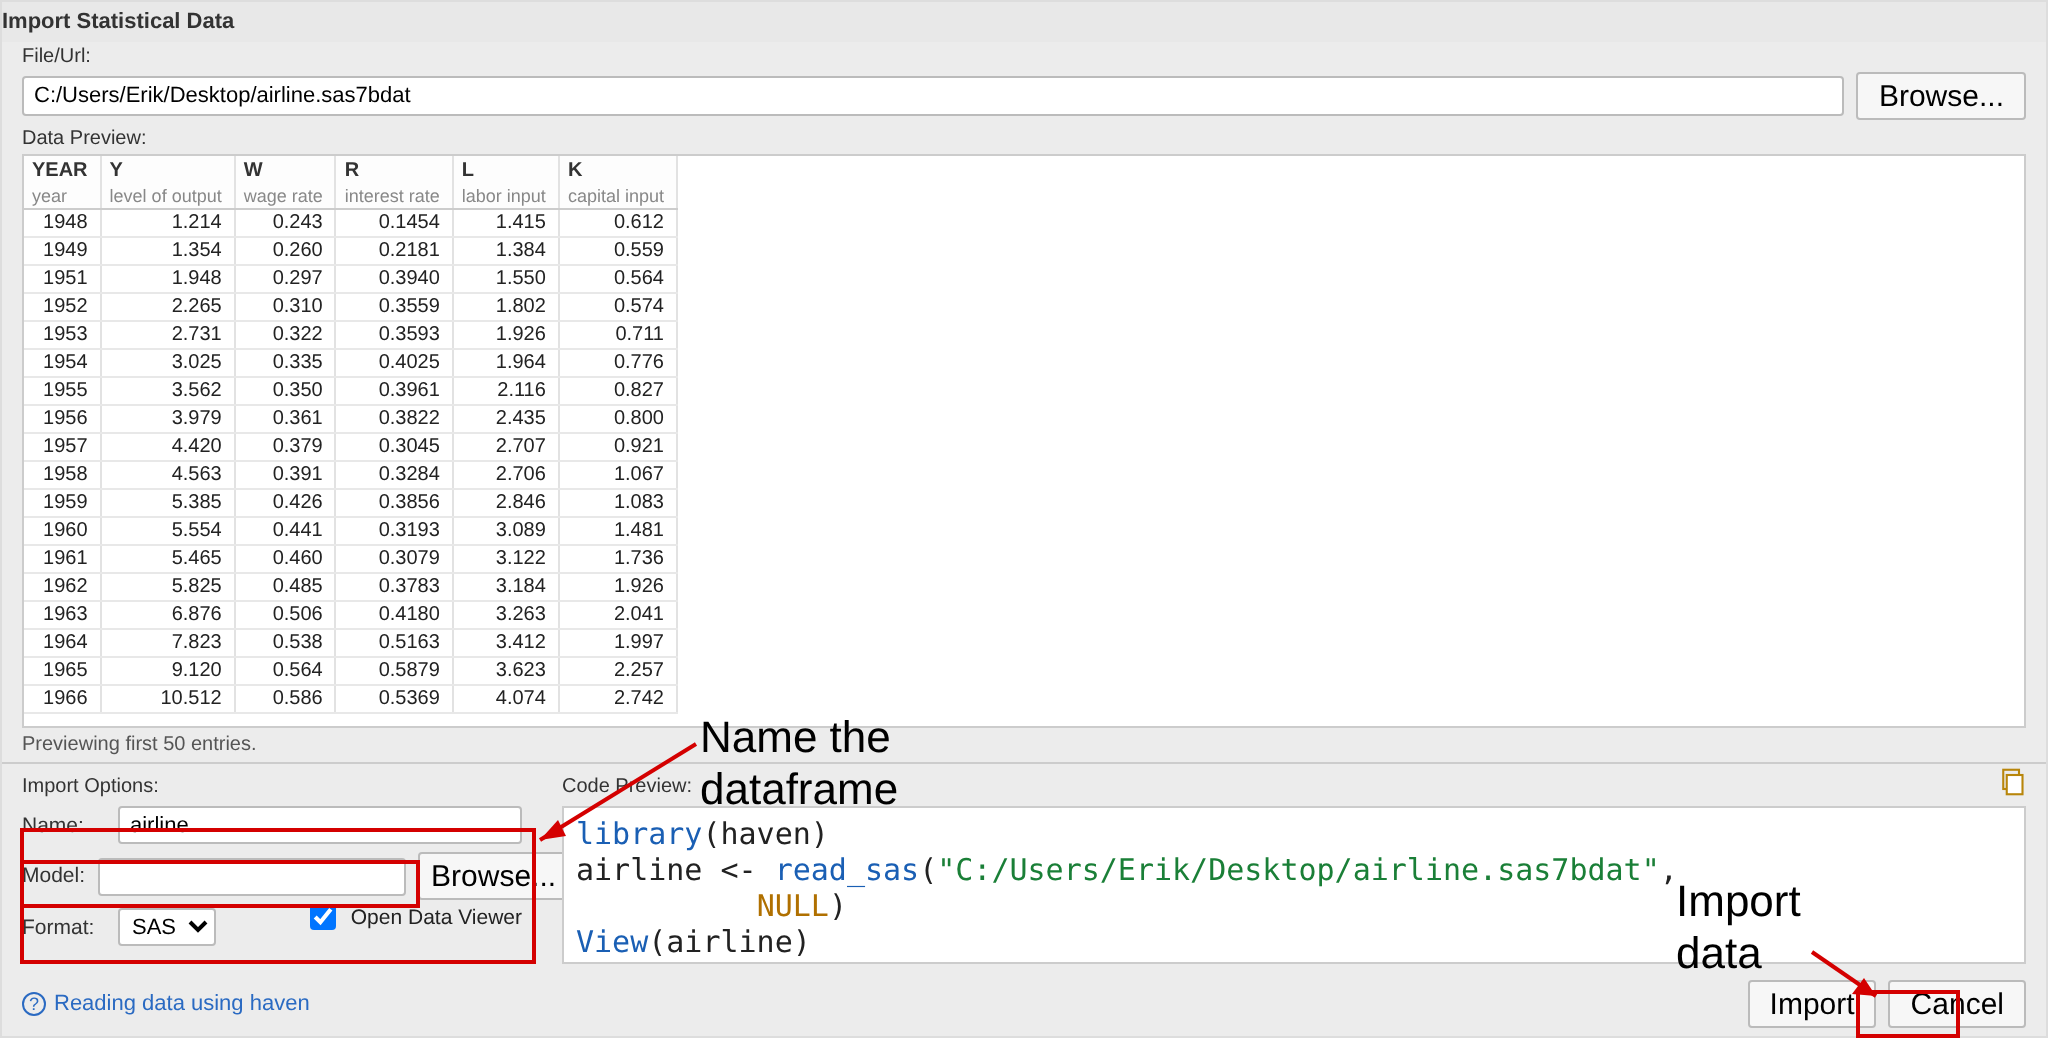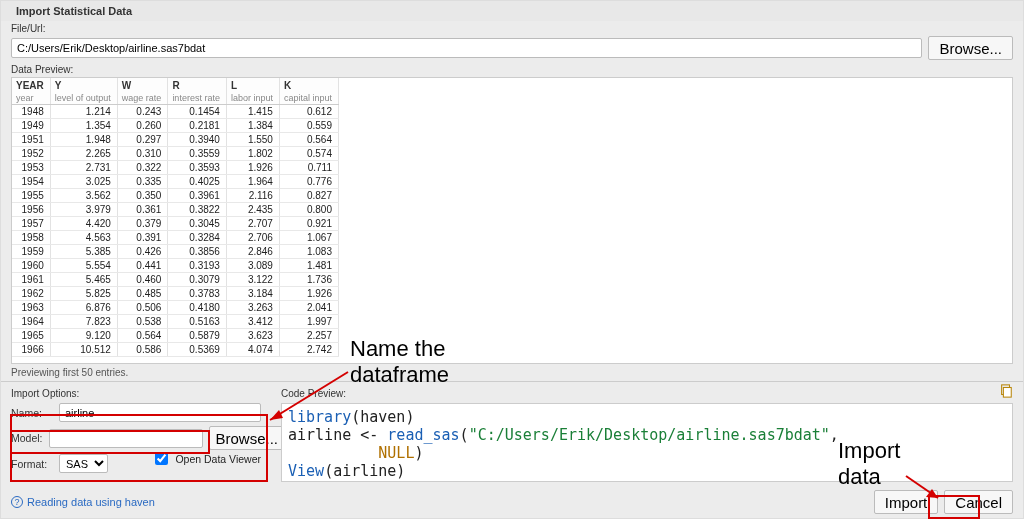--- a/index.html
+++ b/index.html
@@ -13,21 +13,21 @@
     overflow: hidden;
     position: relative;
   }
   .dialog {
     width: 1024px; height: 519px;
     background: #ececec;
     display: flex; flex-direction: column;
     border: 1px solid #ddd;
   }
   .titlebar {
-    padding: 4px 15px;
+    padding: 4px 0;
     font-weight: bold;
     color: #333;
     background: #e8e8e8;
     font-size: 11px;
   }
   .section-label {
     padding: 2px 10px 0 10px;
     font-size: 10px;
     color: #333;
   }
@@ -403,21 +403,21 @@
     <div class="footer-right">
       <button class="win">Import</button>
       <button class="win">Cancel</button>
     </div>
   </div>
 </div>
 
 <div class="anno anno-box" style="left:10px; top:414px; width:258px; height:68px;"></div>
 <div class="anno anno-box" style="left:10px; top:430px; width:200px; height:24px;"></div>
 <div class="anno anno-box" style="left:928px; top:495px; width:52px; height:24px;"></div>
-<div class="anno anno-text" style="left:350px; top:336px; white-space:pre;">Name the
+<div class="anno anno-text" style="left:350px; top:356px; white-space:pre;">Name the
 dataframe</div>
 <div class="anno anno-text" style="left:838px; top:438px; white-space:pre;">Import
 data</div>
 <svg class="anno" style="left:0; top:0;" width="1024" height="519">
   <line class="anno-arrow" x1="348" y1="372" x2="270" y2="420"></line>
   <polygon points="270,420 279,410 283,418" fill="#d40000"></polygon>
   <line class="anno-arrow" x1="906" y1="476" x2="938" y2="498"></line>
   <polygon points="938,498 926,497 932,489" fill="#d40000"></polygon>
 </svg>
 

